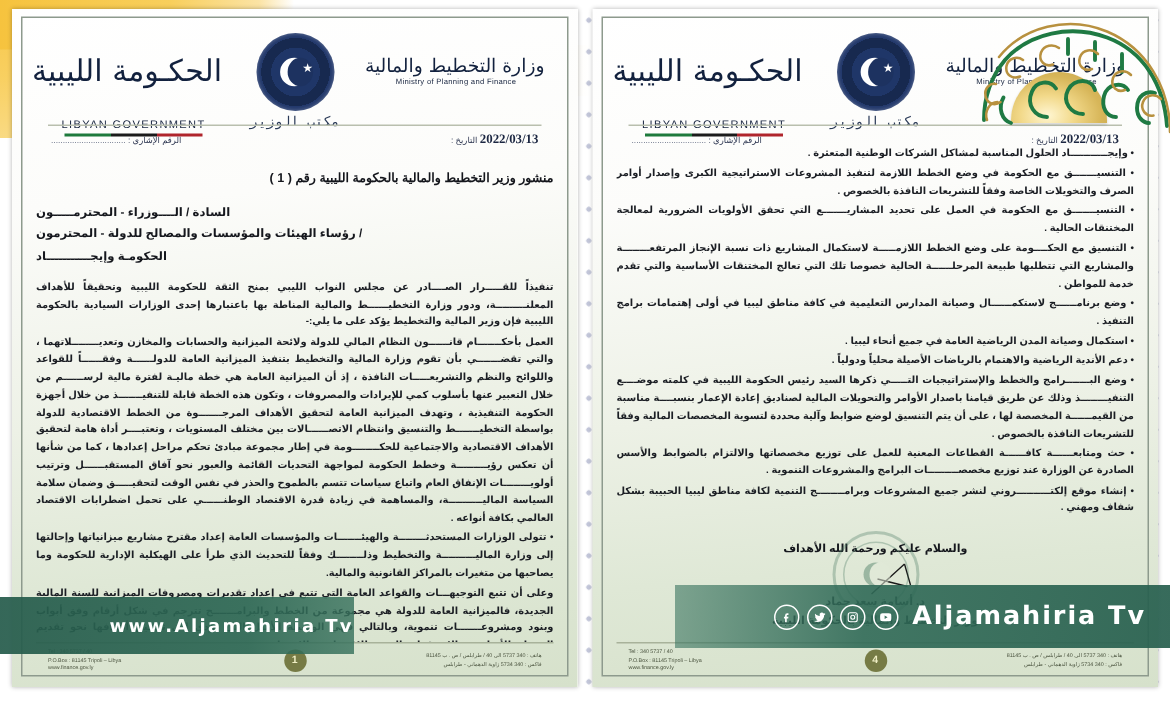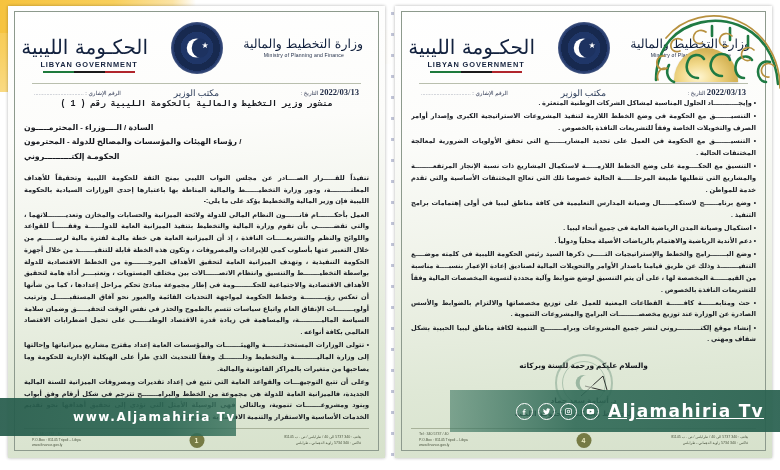--- a/index.html
+++ b/index.html
@@ -103,24 +103,24 @@
   }
   .ar-logo-sm {
     font-family: "DejaVu Serif", "Liberation Serif", serif;
     font-size: 12.5px;
     color: #12213e;
     white-space: nowrap;
     margin-left: 47px;
   }
   .en-logo {
     font-size: 7.4px;
-    font-weight: bold;
+    font-weight: normal;
     letter-spacing: .9px;
     color: #17243f;
-    margin-top: 2px;
+    margin-top: 20px;
     white-space: nowrap;
   }
   .en-logo-sm {
     font-size: 5.1px;
     letter-spacing: .2px;
     color: #17243f;
     margin-top: 1px;
     white-space: nowrap;
   }
   .flagbar {
@@ -155,24 +155,24 @@
     width: 17px; height: 19px;
     border-radius: 50%;
     background: #1d3260;
   }
   .emblem .star {
     position: absolute;
     left: 31px; top: 20px;
     color: #fff; font-size: 8px; line-height: 8px;
   }
   .emblem-caption {
-    font-family: Liberation Serif, serif;
+    font-family: Liberation Mono, monospace;
     font-size: 9px;
     color: #2a3a57;
-    margin-top: 14px;
+    margin-top: 3px;
     white-space: nowrap;
   }
 
   .lh-rule {
     margin: 1px 8px 0 8px;
     border-top: 1px solid #b9bfae;
   }
 
   
   .refrow {
@@ -188,26 +188,25 @@
     font-family: Liberation Serif, serif;
     font-size: 8.6px;
     color: #1c2742;
     font-weight: bold;
     direction: ltr;
     display: inline-block;
   }
 
   
   .doc-title {
-    text-align: center;
-    font-family: Liberation Mono, monospace;
+    font-family: Liberation Sans, sans-serif;
     font-weight: bold;
     font-size: 8.4px;
     color: #14161c;
-    margin-top: 0;
+    margin-top: 14px;
     line-height: 1.75;
   }
   .addressees {
     text-align: left;
     font-weight: bold;
     font-size: 7.8px;
     color: #15171d;
     margin-top: 9px;
     line-height: 1.85;
   }
@@ -369,21 +368,20 @@
     display: flex; align-items: center; justify-content: center;
     color: #ffffff;
   }
   .soc svg { width: 9px; height: 9px; fill: #ffffff; }
   .wm-right .wm-text {
     color: #ffffff;
     font-size: 17px;
     font-weight: bold;
     letter-spacing: 1.3px;
     font-family: "DejaVu Sans", "Liberation Sans", sans-serif;
-    text-decoration: underline;
   }
 
   .sheet-scroll { overflow: hidden; flex: 1 1 auto; }
 </style>
 </head>
 <body>
 
 <div class="screen">
 
   <div class="dot-bg"></div>
@@ -437,21 +435,21 @@
             <p>• التنسيـــــــق مع الحكومة في العمل على تحديد المشاريـــــــع التي تحقق الأولويات الضرورية لمعالجة المختنقات الحالية .</p>
             <p>• التنسيق مع الحكــــومة على وضع الخطط اللازمـــــة لاستكمال المشاريع ذات نسبة الإنجاز المرتفعــــــــة والمشاريع التي تتطلبها طبيعة المرحلــــــة الحالية خصوصا تلك التي تعالج المختنقات الأساسية والتي تقدم خدمة للمواطن .</p>
             <p>• وضع برنامــــــج لاستكمــــــال وصيانة المدارس التعليمية في كافة مناطق ليبيا في أولى إهتمامات برامج التنفيذ .</p>
             <p>• استكمال وصيانة المدن الرياضية العامة في جميع أنحاء ليبيا .</p>
             <p>• دعم الأندية الرياضية والاهتمام بالرياضات الأصيلة محلياً ودولياً .</p>
             <p>• وضع البـــــــرامج والخطط والإستراتيجيات التـــــي ذكرها السيد رئيس الحكومة الليبية في كلمته موضــــع التنفيــــــــذ وذلك عن طريق قيامنا باصدار الأوامر والتحويلات المالية لصناديق إعادة الإعمار بنسبــــة مناسبة من القيمــــــة المخصصة لها ، على أن يتم التنسيق لوضع ضوابط وآلية محددة لتسوية المخصصات المالية وفقاً للتشريعات النافذة بالخصوص .</p>
             <p>• حث ومتابعــــــة كافــــــة القطاعات المعنية للعمل على توزيع مخصصاتها والالتزام بالضوابط والأسس الصادرة عن الوزارة عند توزيع مخصصـــــــــات البرامج والمشروعات التنموية .</p>
             <p>• إنشاء موقع إلكتــــــــــروني لنشر جميع المشروعات وبرامــــــــج التنمية لكافة مناطق ليبيا الحبيبة بشكل شفاف ومهني .</p>
           </div>
 
-          <div class="closing">والسلام عليكم ورحمة للسنة وبركاته</div>
+          <div class="closing">والسلام عليكم ورحمة الله الأهداف</div>
 
           <div class="signature-block">
             <svg class="sig-scribble" viewBox="0 0 60 30">
               <path d="M4 26 L26 6 M26 6 L30 20 M8 16 L28 21" stroke="#1a1a1a" stroke-width="0.9" fill="none"></path>
             </svg>
             <div class="sig-name">د. أسامة سعد حماد</div>
             <div class="sig-role">وزير التخطيط والمالية بالحكومة الليبية</div>
           </div>
 
           <div class="stamp">
@@ -513,21 +511,21 @@
         </div>
 
         <div class="sheet-scroll">
           <div class="doc-title">
             <div>منشور وزير التخطيط والمالية بالحكومة الليبية رقم ( 1 )</div>
           </div>
 
           <div class="addressees">
             <div>السادة / الــــوزراء  -  المحترمـــــون</div>
             <div>/ رؤساء الهيئات والمؤسسات والمصالح للدولة  -  المحترمون</div>
-            <div>الحكومـة إلكتــــــــــروني</div>
+            <div>الحكومـة وإيجـــــــــــاد</div>
           </div>
 
           <div class="bodytext">
             <p>تنفيذاً للقـــــرار الصــــادر عن مجلس النواب الليبي بمنح الثقة للحكومة الليبية وتحقيقاً للأهداف المعلنـــــــــة، ودور وزارة التخطيــــــط والمالية المناطة بها باعتبارها إحدى الوزارات السيادية بالحكومة الليبية فإن وزير المالية والتخطيط يؤكد على ما يلي:-</p>
             <p>العمل بأحكـــــــام قانــــــون النظام المالي للدولة ولائحة الميزانية والحسابات والمخازن وتعديــــــــلاتهما ، والتي تقضـــــــي بأن تقوم وزارة المالية والتخطيط بتنفيذ الميزانية العامة للدولــــــة وفقــــــاً للقواعد واللوائح والنظم والتشريعـــــات النافذة ، إذ أن الميزانية العامة هي خطة ماليـة لفترة مالية لرســــــم من خلال التعبير عنها بأسلوب كمي للإيرادات والمصروفات ، وتكون هذه الخطة قابلة للتنفيـــــــذ من خلال أجهزة الحكومة التنفيذية ، وتهدف الميزانية العامة لتحقيق الأهداف المرجـــــــوة من الخطط الاقتصادية للدولة بواسطة التخطيـــــــط والتنسيق وانتظام الاتصــــــالات بين مختلف المستويات ، وتعتبــــر أداة هامة لتحقيق الأهداف الاقتصادية والاجتماعية للحكــــــــومة في إطار مجموعة مبادئ تحكم مراحل إعدادها ، كما من شأنها أن تعكس رؤيـــــــــة وخطط الحكومة لمواجهة التحديات القائمة والعبور نحو آفاق المستقبــــــل وترتيب أولويــــــــات الإنفاق العام واتباع سياسات تتسم بالطموح والحذر في نفس الوقت لتحقيـــــق وضمان سلامة السياسة الماليــــــــــة، والمساهمة في زيادة قدرة الاقتصاد الوطنــــــي على تحمل اضطرابات الاقتصاد العالمي بكافة أنواعه .</p>
             <p>• تتولى الوزارات المستحدثــــــــة والهيئـــــــات والمؤسسات العامة إعداد مقترح مشاريع ميزانياتها وإحالتها إلى وزارة الماليــــــــــة والتخطيط وذلــــــــك وفقاً للتحديث الذي طرأ على الهيكلية الإدارية للحكومة وما يصاحبها من متغيرات بالمراكز القانونية والمالية.</p>
             <p>وعلى أن تتبع التوجيهـــات والقواعد العامة التي تتبع في إعداد تقديرات ومصروفات الميزانية للسنة المالية الجديدة، فالميزانية العامة للدولة هي مجموعة من الخطط والبرامـــــــج تترجم في شكل أرقام وفق أبواب وبنود ومشروعـــــــات تنموية، وبالتالي فهي الوسيلة الأمثل التي تؤدي إلى تحقيق أهدافها نحو تقديم الخدمات الأساسية والاستقرار والتنمية الاقتصادية والاجتماعية .</p>
           </div>
         </div>
 

